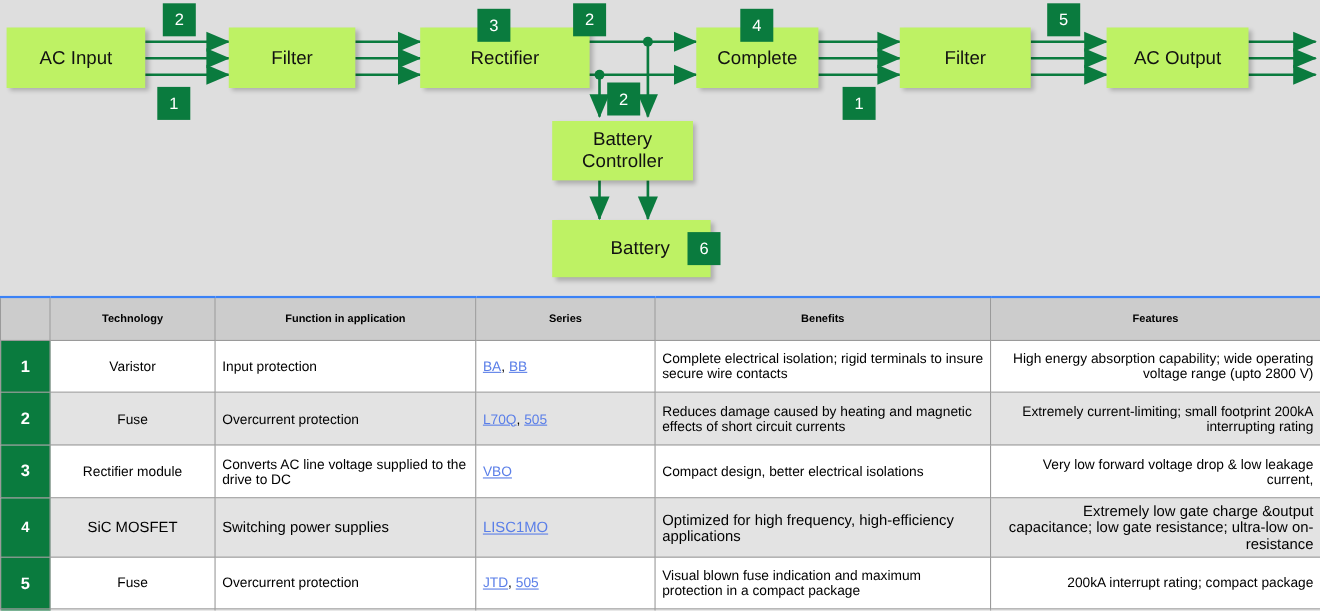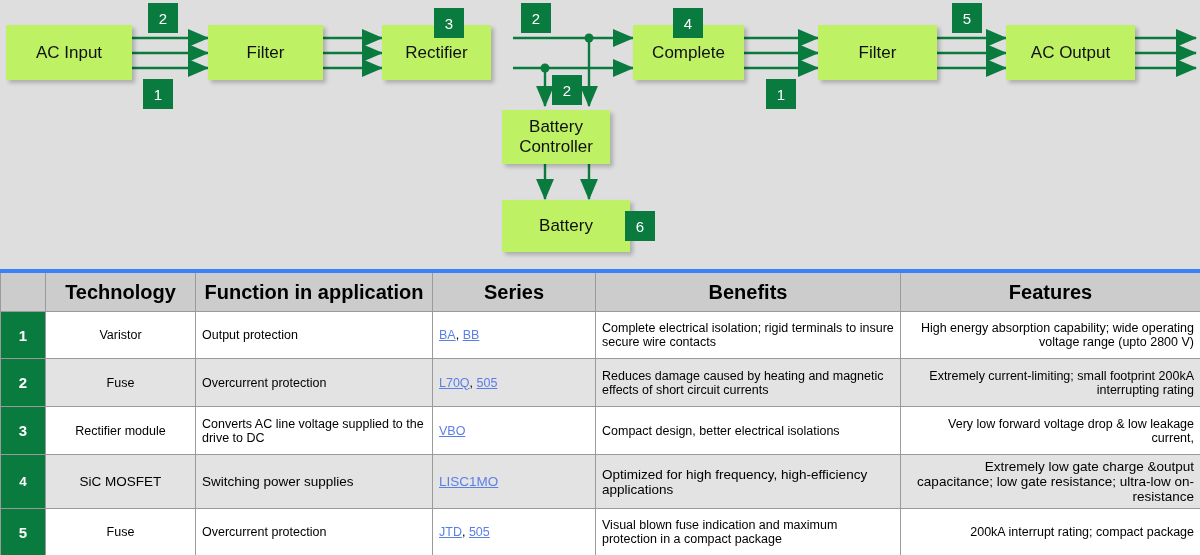--- a/index.html
+++ b/index.html
@@ -52,26 +52,26 @@
     font-size: 12.5px;
     color: #000;
   }
   table.parts td, table.parts th {
     border: 1px solid #9a9a9a;
     vertical-align: middle;
     padding: 4px 6px;
   }
   table.parts thead th {
     background: #cccccc;
-    font-size: 20px;
+    font-size: 10px;
     font-weight: bold;
     text-align: center;
     height: 32px;
     padding: 3px 4px;
-    border-top: 4px solid #3b82f6;
+    border-top: 2px solid #3b82f6;
   }
   .c-num   { width: 45px;  }
   .c-tech  { width: 150px; }
   .c-func  { width: 237px; }
   .c-ser   { width: 163px; }
   .c-ben   { width: 305px; }
   .c-feat  { width: 300px; }
 
   td.num {
     background: #0a7b3e;
@@ -151,36 +151,36 @@
         <circle cx="545" cy="68" r="4.5"></circle>
       </g>
     </svg>
 
     <div class="blk" style="left:6px; top:25px; width:126px; height:55px;">
       <span>AC Input</span>
     </div>
     <div class="blk" style="left:208px; top:25px; width:115px; height:55px;">
       <span>Filter</span>
     </div>
-    <div class="blk" style="left:382px; top:25px; width:109px; height:55px;">
+    <div class="blk" style="left:382px; top:25px; width:154px; height:55px;">
       <span>Rectifier</span>
     </div>
     <div class="blk" style="left:633px; top:25px; width:111px; height:55px;">
       <span>Complete</span>
     </div>
     <div class="blk" style="left:818px; top:25px; width:119px; height:55px;">
       <span>Filter</span>
     </div>
     <div class="blk" style="left:1006px; top:25px; width:129px; height:55px;">
       <span>AC Output</span>
     </div>
-    <div class="blk" style="left:502px; top:110px; width:108px; height:54px;">
+    <div class="blk" style="left:502px; top:110px; width:128px; height:54px;">
       <span>Battery Controller</span>
     </div>
-    <div class="blk" style="left:502px; top:200px; width:128px; height:52px;">
+    <div class="blk" style="left:502px; top:200px; width:128px; height:52px;padding-left:16px;">
       <span>Battery</span>
     </div>
 
     <div class="badge" style="left:148px; top:3px; width:30px; height:30px;">
       <span>2</span>
     </div>
     <div class="badge" style="left:143px; top:79px; width:30px; height:30px;">
       <span>1</span>
     </div>
     <div class="badge" style="left:434px; top:8px; width:30px; height:30px;">
@@ -223,21 +223,21 @@
           <th>Function in application</th>
           <th>Series</th>
           <th>Benefits</th>
           <th>Features</th>
         </tr>
       </thead>
       <tbody>
         <tr class="norm r1">
           <td class="num">1</td>
           <td class="tech">Varistor</td>
-          <td class="func">Output protection</td>
+          <td class="func">Input protection</td>
           <td class="ser"><a class="lnk">BA</a><span class="sep">, </span><a class="lnk">BB</a></td>
           <td class="ben">Complete electrical isolation; rigid terminals to insure secure wire contacts</td>
           <td class="feat">High energy absorption capability; wide operating voltage range (upto 2800 V)</td>
         </tr>
         <tr class="alt r2">
           <td class="num">2</td>
           <td class="tech">Fuse</td>
           <td class="func">Overcurrent protection</td>
           <td class="ser"><a class="lnk">L70Q</a><span class="sep">, </span><a class="lnk">505</a></td>
           <td class="ben">Reduces damage caused by heating and magnetic effects of short circuit currents</td>

